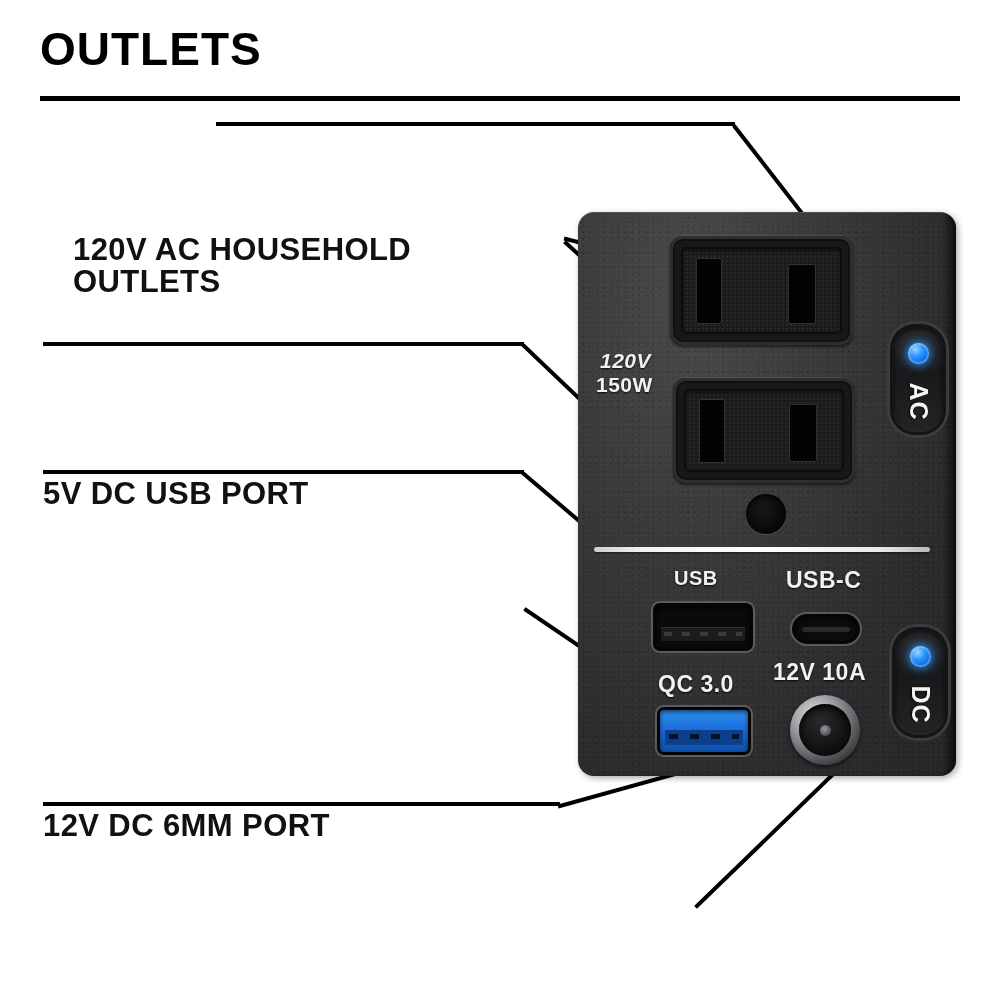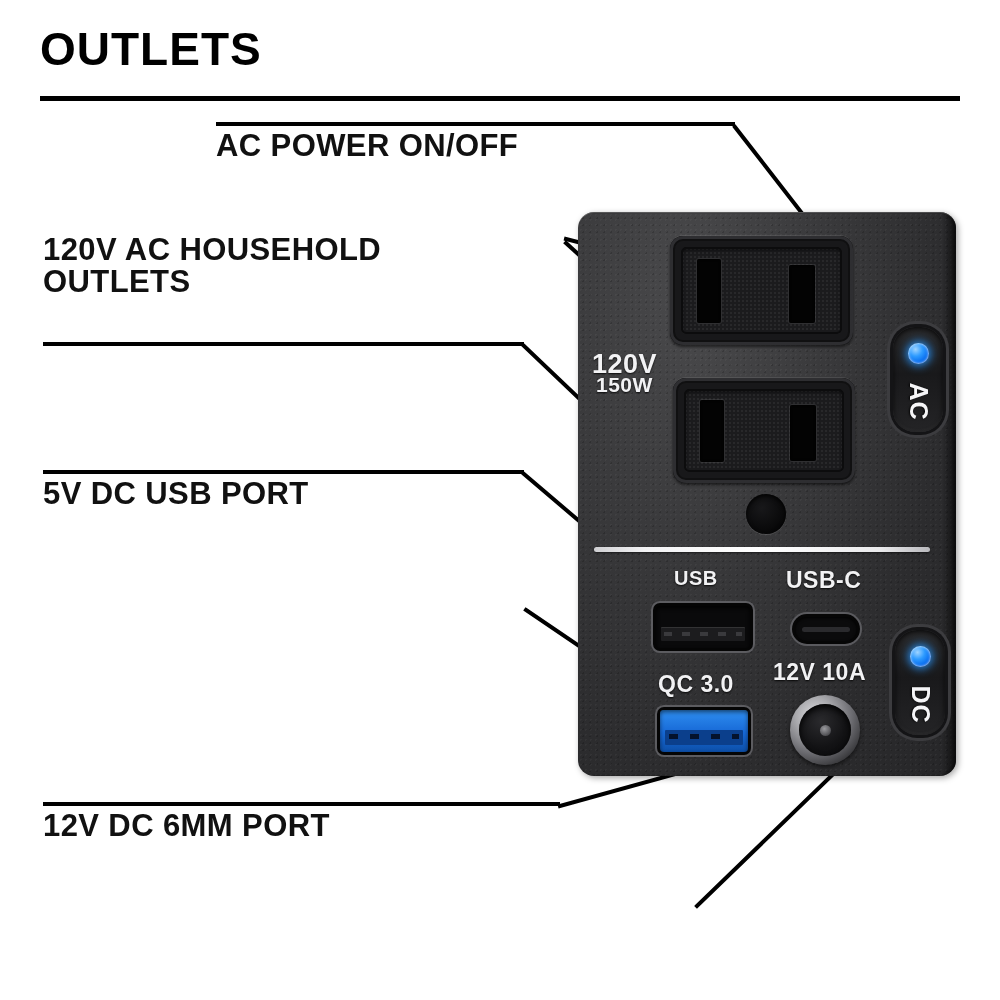--- a/index.html
+++ b/index.html
@@ -223,25 +223,24 @@
       <path d="M817,625 L600,400"></path>
       <path d="M700,624 L596,545"></path>
       <path d="M700,728 L592,648"></path>
       <path d="M823,733 L700,766"></path>
       <path d="M920,690 L880,744"></path>
     </g>
   </svg>
 
   <div class="callout" style="left:216px;top:122px;width:520px;">
     <div class="rule" style="width:519px;"></div>
-    <div class="txt">AC POWER ON/OFF</div>
   </div>
 
   <div class="callout" style="left:43px;top:234px;width:524px;">
-    <div class="txt" style="padding-top:0;">120V AC HOUSEHOLD
+    <div class="txt" style="padding-top:0;margin-left:30px;">120V AC HOUSEHOLD
 OUTLETS</div>
   </div>
 
   <div class="callout" style="left:43px;top:342px;width:482px;">
     <div class="rule" style="width:481px;"></div>
   </div>
 
   <div class="callout" style="left:43px;top:470px;width:482px;">
     <div class="rule" style="width:481px;"></div>
     <div class="txt">5V DC USB PORT</div>
@@ -264,21 +263,21 @@
       </div>
     </div>
 
     <div class="outlet" style="left:95px;top:166px;width:182px;height:105px;">
       <div class="face">
         <div class="slot" style="left:16px;top:11px;width:24px;height:62px;"></div>
         <div class="slot" style="left:106px;top:16px;width:26px;height:56px;"></div>
       </div>
     </div>
 
-    <div class="silk" style="left:14px;top:138px;font-size:27px;">120V</div>
+    <div class="silk" style="left:22px;top:138px;font-size:21px;font-style:italic;">120V</div>
     <div class="silk" style="left:18px;top:162px;font-size:21px;">150W</div>
 
     <div class="screw" style="left:168px;top:282px;width:40px;height:40px;"></div>
 
     <div class="divider" style="left:16px;top:335px;width:336px;"></div>
 
     <div class="silk" style="left:96px;top:356px;font-size:20px;">USB</div>
     <div class="silk" style="left:208px;top:356px;font-size:23px;">USB-C</div>
 
     <div class="usb-a" style="left:78px;top:394px;width:94px;height:42px;">

